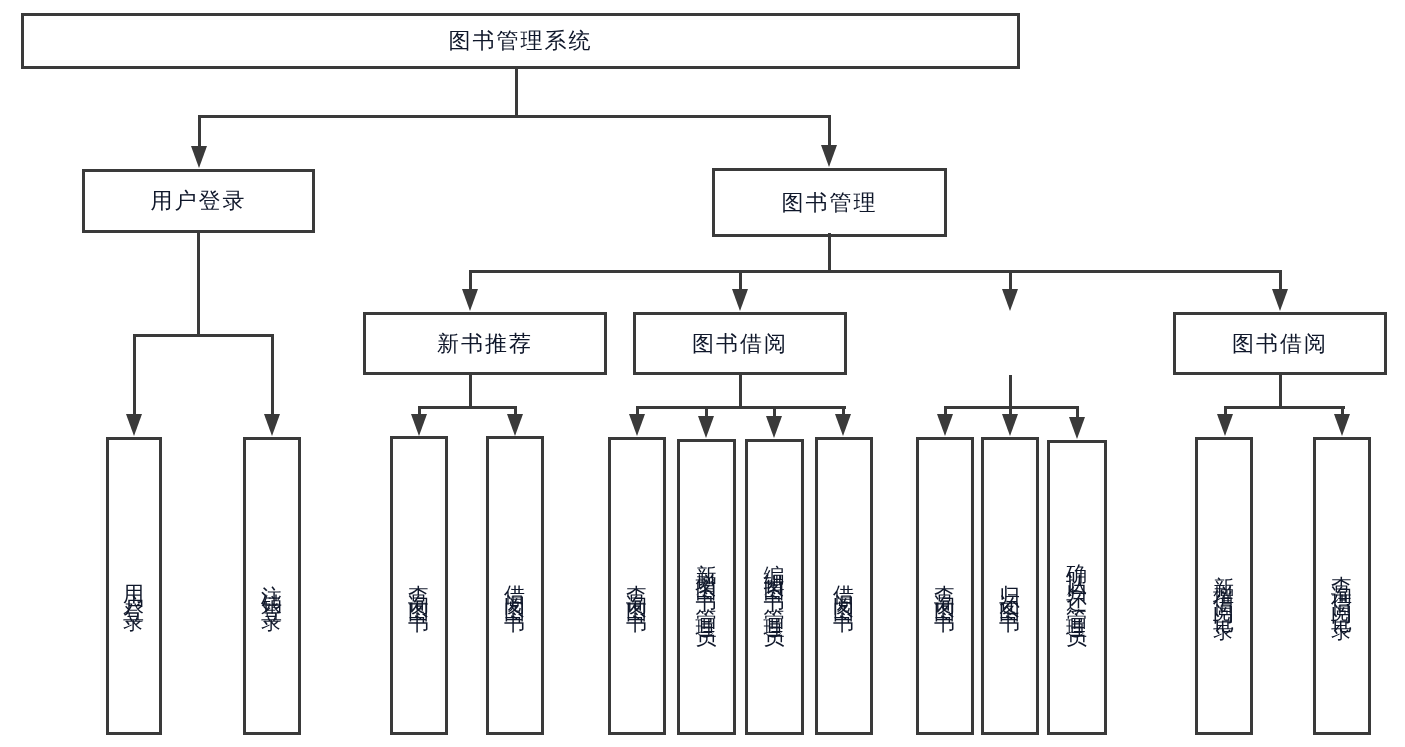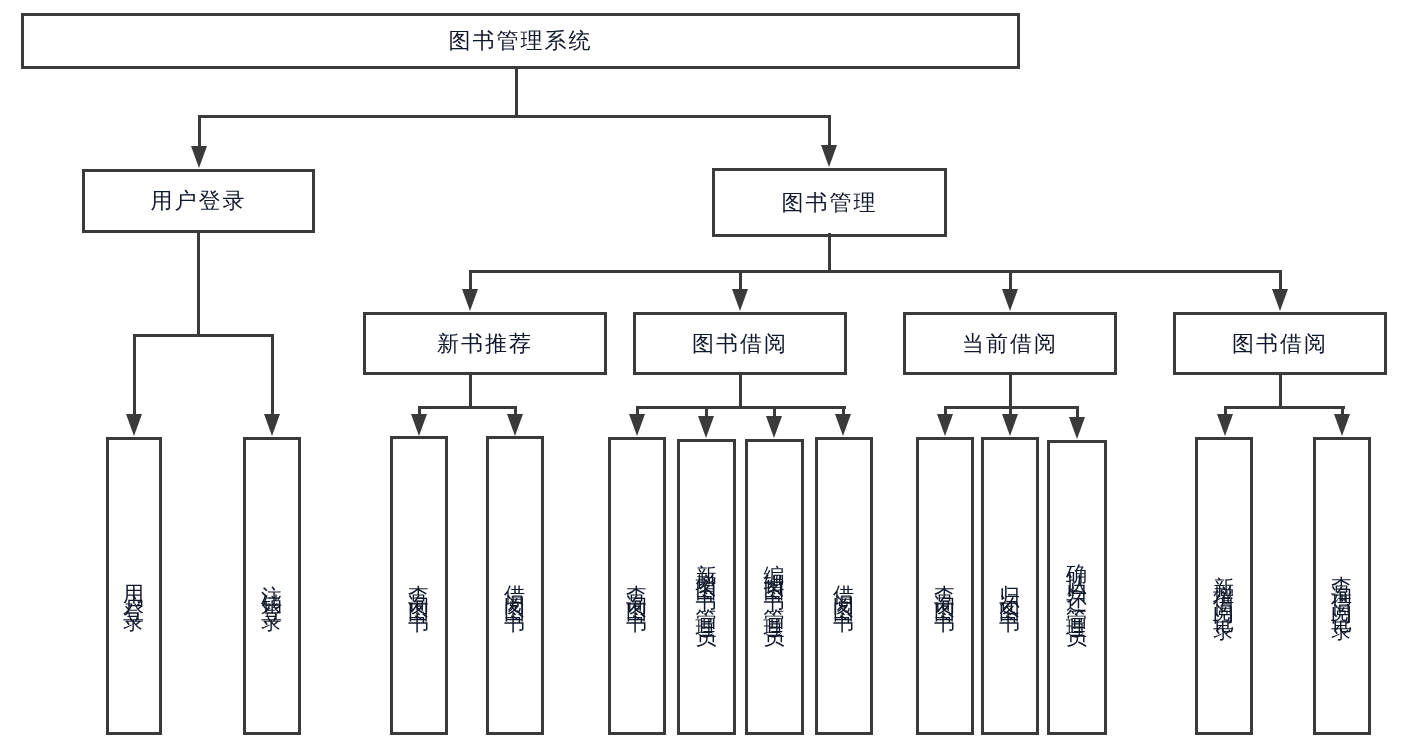--- a/index.html
+++ b/index.html
@@ -48,23 +48,20 @@
   </div>
 
   <div class="box" style="left:363px;top:312px;width:244px;height:63px">
     <span class="h-label">新书推荐</span>
   </div>
 
   <div class="box" style="left:633px;top:312px;width:214px;height:63px">
     <span class="h-label">图书借阅</span>
   </div>
 
-  <div class="box" style="left:903px;top:312px;width:214px;height:63px">
-    <span class="h-label">当前借阅</span>
-  </div>
 
   <div class="box" style="left:1173px;top:312px;width:214px;height:63px">
     <span class="h-label">图书借阅</span>
   </div>
 
   <div class="box" style="left:106px;top:437px;width:56px;height:298px">
     <span class="v-label">用户登录</span>
   </div>
 
   <div class="box" style="left:243px;top:437px;width:58px;height:298px">

